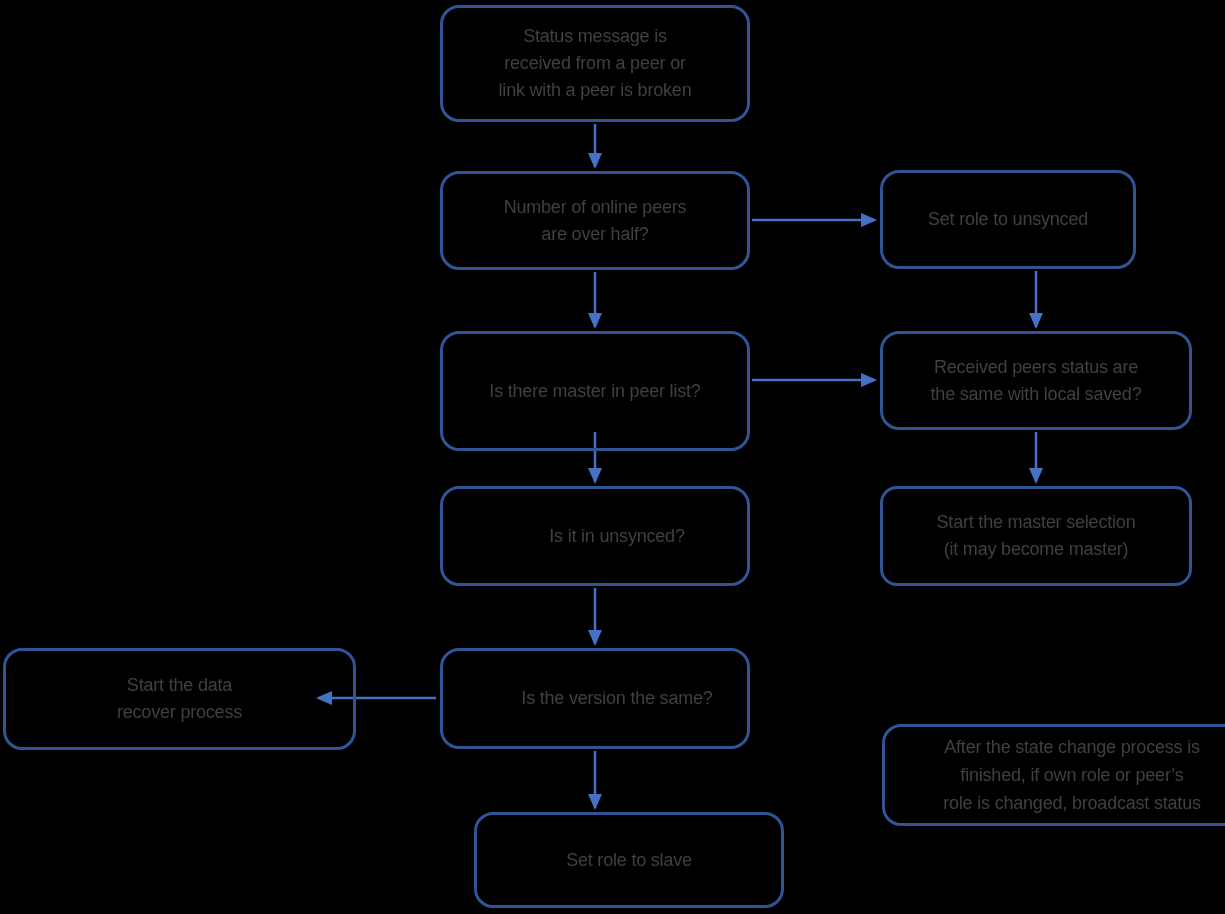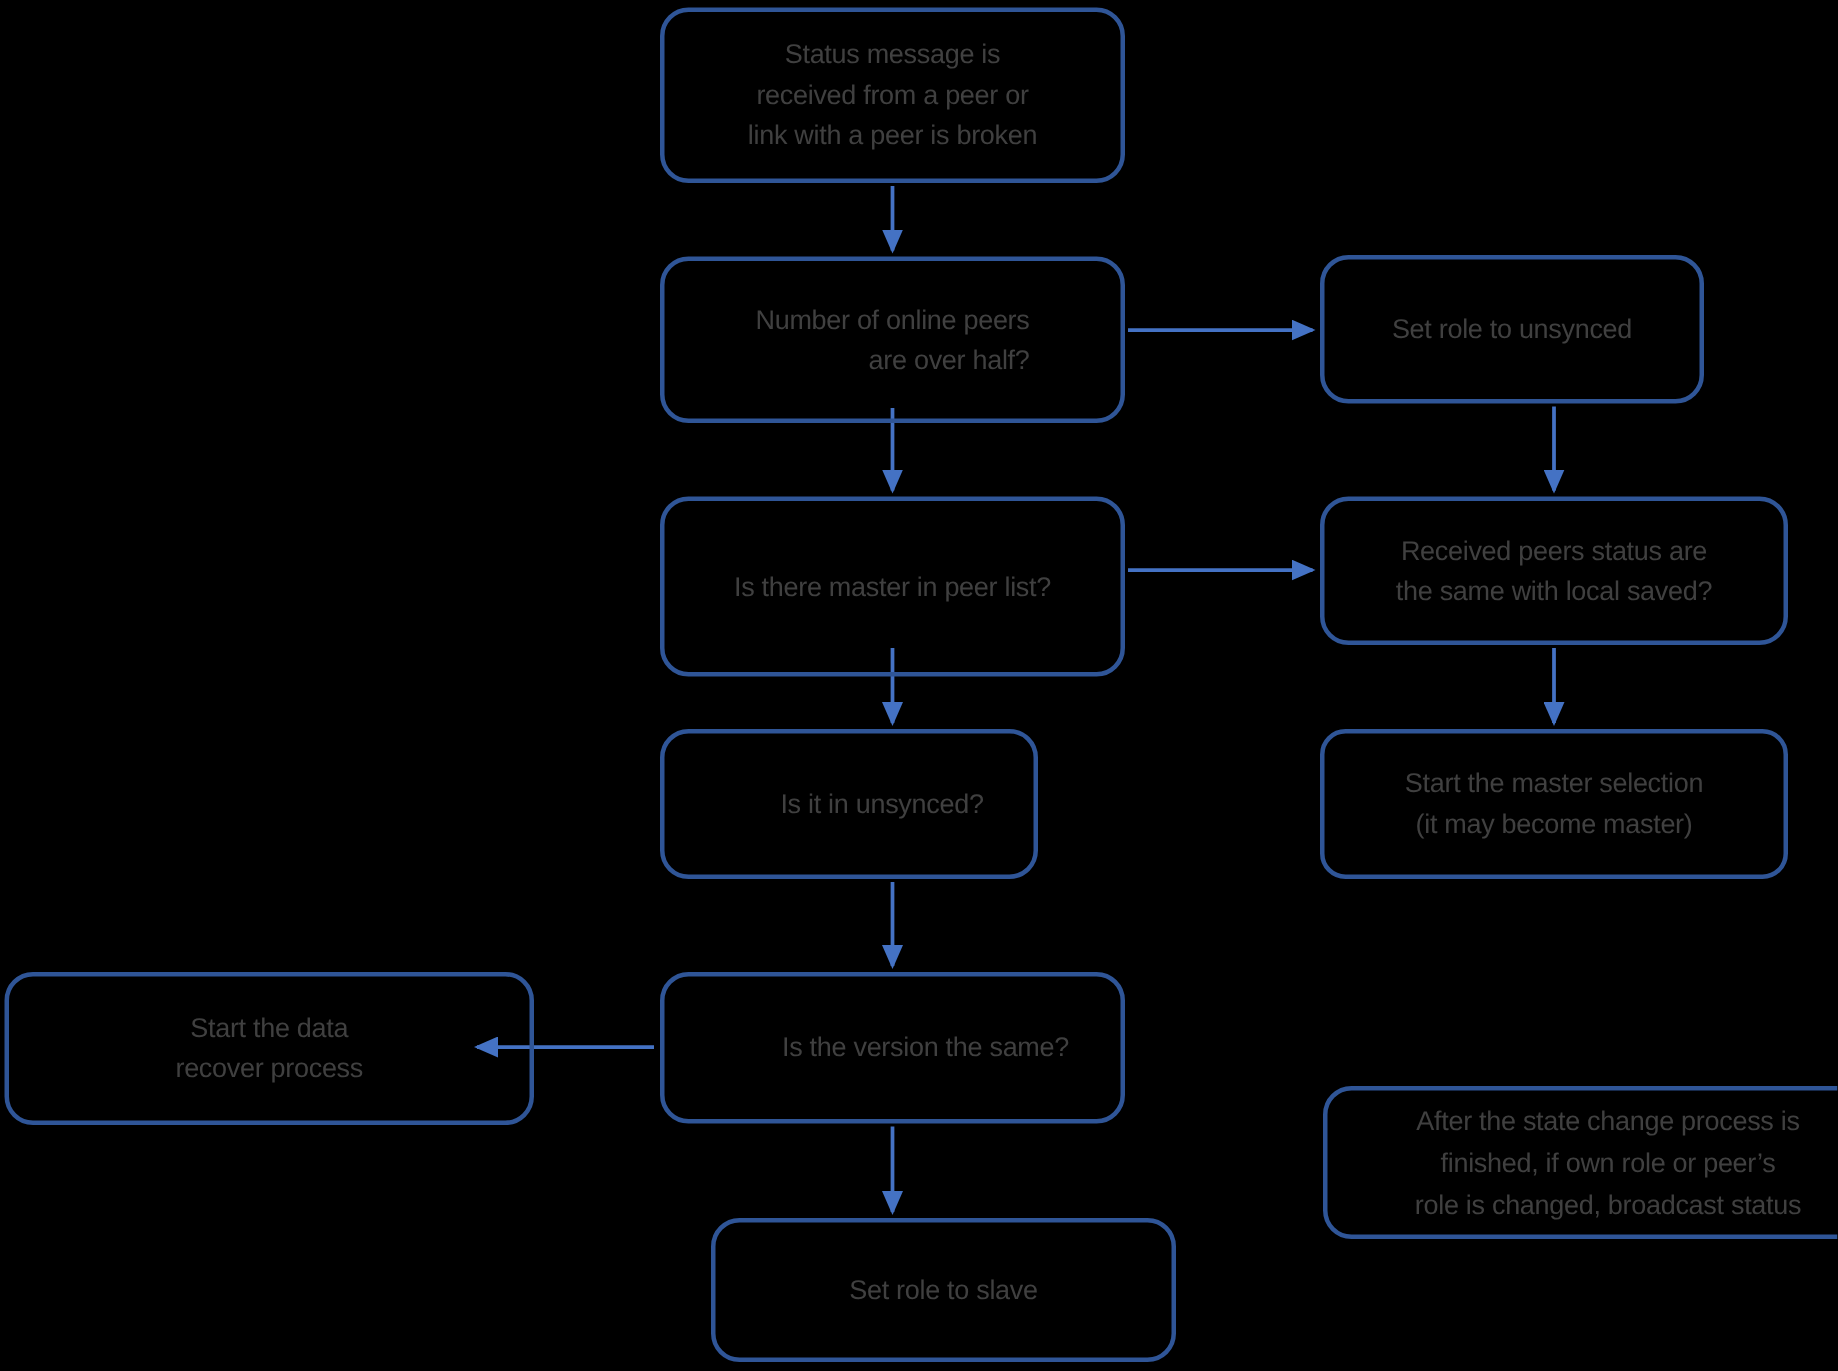--- a/index.html
+++ b/index.html
@@ -36,23 +36,23 @@
     color: #404040;
     font-weight: 400;
     font-size: 18px;
     line-height: 27px;
     letter-spacing: -0.2px;
     white-space: pre-line;
     padding: 2px 4px;
   }
   
   #n-status            { left: 440px; top: 5px;   width: 310px; height: 117px; }
-  #n-peers-over-half   { left: 440px; top: 171px; width: 310px; height: 111px; text-align: right; }
+  #n-peers-over-half   { left: 440px; top: 171px; width: 310px; height: 99px; }
   #n-master-in-list    { left: 440px; top: 331px; width: 310px; height: 120px; }
-  #n-is-it-unsynced    { left: 440px; top: 486px; width: 252px; height: 100px; padding-left: 48px; }
+  #n-is-it-unsynced    { left: 440px; top: 486px; width: 310px; height: 100px; padding-left: 48px; }
   #n-version-same      { left: 440px; top: 648px; width: 310px; height: 101px; padding-left: 48px; }
   #n-set-role-slave    { left: 440px; top: 812px; width: 310px; height: 96px; margin-left: 34px; }
   
   #n-set-role-unsynced { left: 880px; top: 170px; width: 256px; height: 99px; }
   #n-received-status   { left: 880px; top: 331px; width: 312px; height: 99px; }
   #n-master-selection  { left: 880px; top: 486px; width: 312px; height: 100px; border-radius: 17px; }
   
   #n-data-recover      { left: 3px;   top: 648px; width: 353px; height: 102px; }
   
   #n-broadcast-note    { left: 842px; top: 724px; width: 380px; height: 102px; line-height: 28px; margin-left: 40px; }

